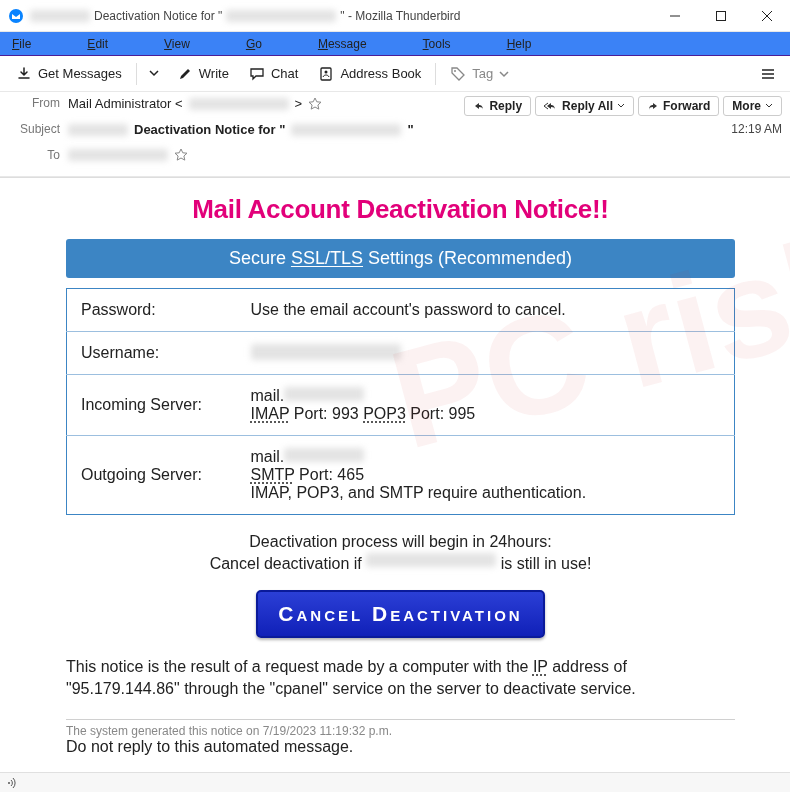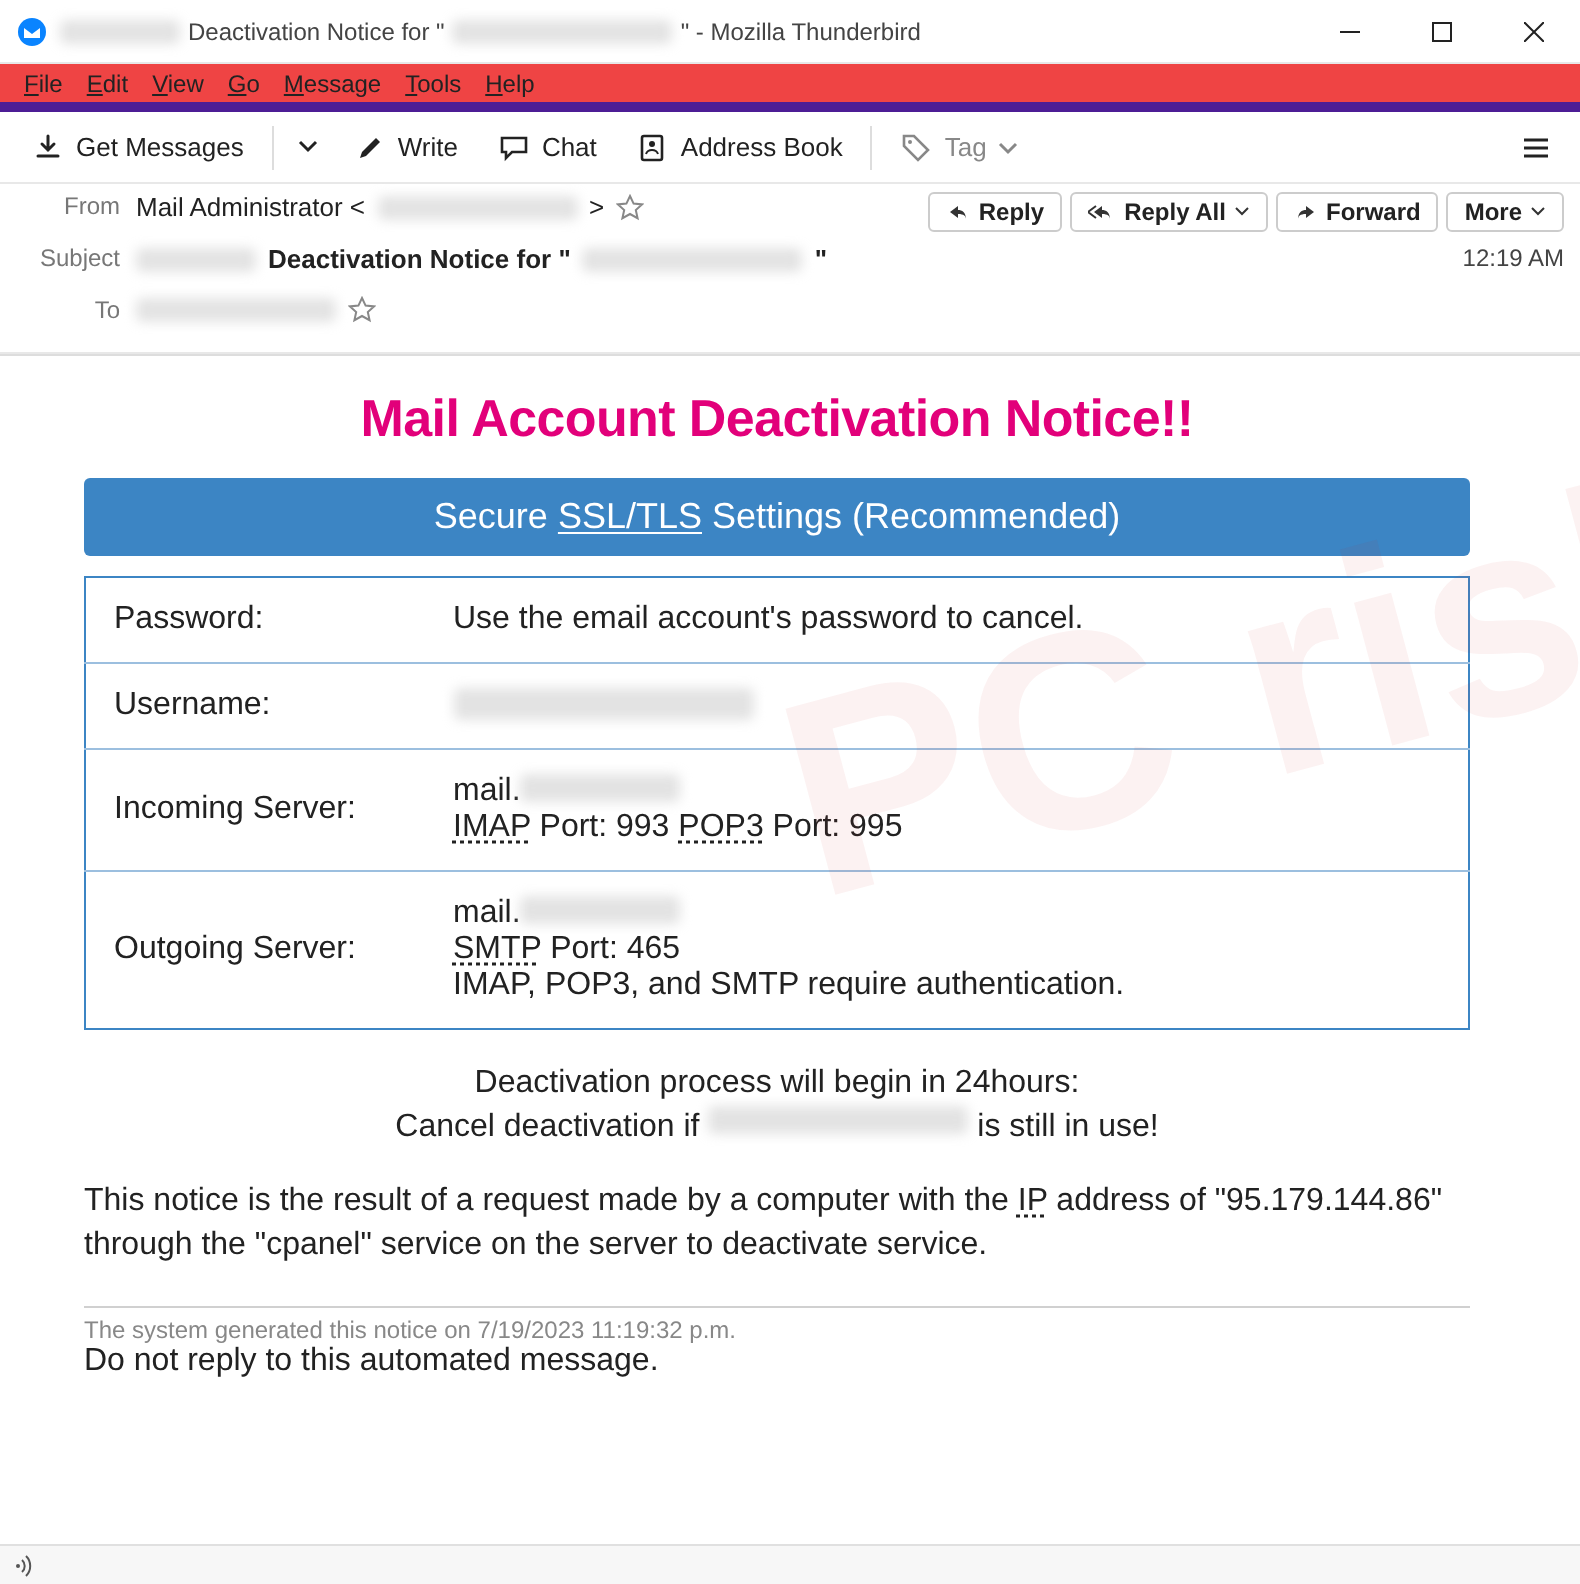--- a/index.html
+++ b/index.html
@@ -7,21 +7,21 @@
 
 
 .title-bar { display: flex; align-items: center; height: 32px; padding: 0 0 0 8px; background: #fff; border-bottom: 1px solid #e8e8e8; }
 .title-bar .app-icon { width: 16px; height: 16px; margin-right: 6px; }
 .title-bar .title-text { font-size: 12px; color: #444; flex: 1; display: flex; align-items: center; gap: 4px; }
 .title-bar .win-btns { display: flex; }
 .title-bar .win-btn { width: 46px; height: 32px; display: flex; align-items: center; justify-content: center; cursor: pointer; }
 .title-bar .win-btn svg { width: 10px; height: 10px; }
 
 
-.menu-bar { display: flex; align-items: center; height: 24px; padding: 0 6px; background: #ef4444; border-bottom: 5px solid #4c1d95; }
+.menu-bar { display: flex; align-items: center; height: 24px; padding: 0 6px; background: #3b82f6; border-bottom: 1px solid #4c1d95; gap: 44px; }
 .menu-item { padding: 2px 6px; font-size: 12px; color: #222; cursor: pointer; }
 .menu-item .ul { text-decoration: underline; }
 
 
 .toolbar { display: flex; align-items: center; height: 36px; padding: 0 8px; gap: 4px; border-bottom: 1px solid #e8e8e8; }
 .tb-btn { display: flex; align-items: center; gap: 6px; padding: 4px 8px; border-radius: 3px; cursor: pointer; font-size: 13px; color: #222; }
 .tb-sep { width: 1px; height: 22px; background: #ddd; margin: 0 2px; }
 .tb-icon { width: 16px; height: 16px; display: inline-flex; align-items: center; justify-content: center; }
 .tb-spacer { flex: 1; }
 .tb-chevron { padding: 4px 6px; cursor: pointer; }
@@ -37,21 +37,21 @@
 .time-txt { font-size: 12px; color: #444; margin-left: auto; }
 .star { width: 14px; height: 14px; cursor: pointer; }
 
 .blur-chip { background: rgba(200,200,200,0.5); color: transparent; border-radius: 3px; filter: blur(3px); display: inline-block; }
 
 
 .msg-wrap { position: relative; height: 636px; overflow-y: auto; border-top: 1px solid #ddd; }
 .msg-wrap::-webkit-scrollbar { width: 16px; }
 .msg-wrap::-webkit-scrollbar-track { background: #f0f0f0; }
 .msg-wrap::-webkit-scrollbar-thumb { background: #c4c4c4; border-radius: 2px; }
-.msg-body { padding: 10px 55px 20px 42px; }
+.msg-body { padding: 10px 55px 20px 42px; margin-left: 24px; }
 
 .big-title { text-align: center; color: #e2007a; font-weight: bold; font-size: 26px; margin: 6px 0 14px 0; letter-spacing: -0.3px; }
 .banner { background: #3c85c4; color: #fff; text-align: center; padding: 9px 0; font-size: 18px; border-radius: 3px; margin-bottom: 10px; }
 .banner .ul2 { text-decoration: underline; text-underline-offset: 2px; }
 
 .info-table { width: 100%; border: 1px solid #3c85c4; border-collapse: collapse; font-size: 16px; }
 .info-table td { padding: 12px 14px; border-bottom: 1px solid #9cbfdf; vertical-align: top; }
 .info-table tr:last-child td { border-bottom: none; }
 .info-table td.lab { width: 170px; vertical-align: middle; }
 .ul3 { text-decoration: underline dotted; text-underline-offset: 3px; }
@@ -273,20 +273,23 @@
         </td>
       </tr>
     </tbody>
       </table>
 
     <div class="warn-block">
       <div>Deactivation process will begin in 24hours:</div>
       <div><span>Cancel deactivation if </span><span class="blur-chip" style="width:130px;height:14px;">xxxxxxx</span><span> is still in use!</span></div>
     </div>
 
+    <div class="cancel-btn-wrap">
+      <span class="cancel-btn">Cancel Deactivation</span>
+    </div>
 
     <div class="notice-txt">
       <span>This notice is the result of a request made by a computer with the  </span><span class="ul3">IP</span><span> address of "95.179.144.86" through the "cpanel" service on the server to deactivate service.</span>
     </div>
 
     <hr class="hr">
     <div class="gen-txt">The system generated this notice on 7/19/2023 11:19:32 p.m.</div>
     <div class="noreply-txt">Do not reply to this automated message.</div>
   </div>
 </div>

